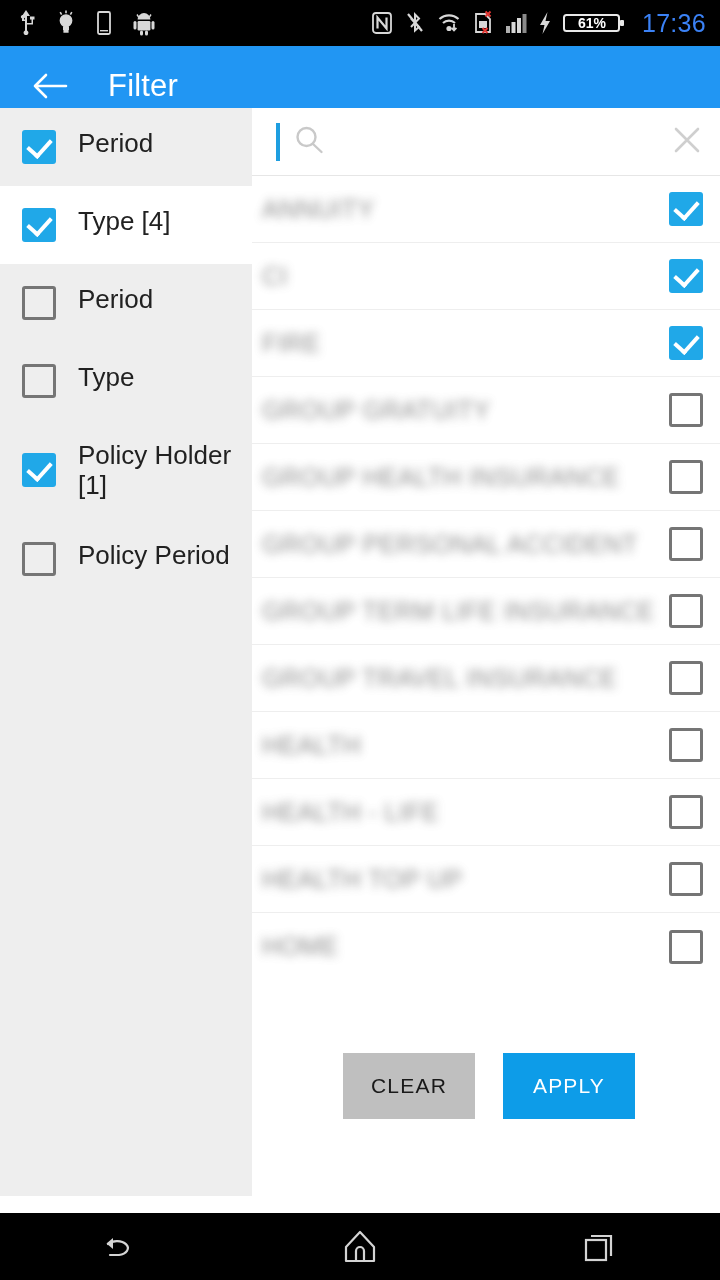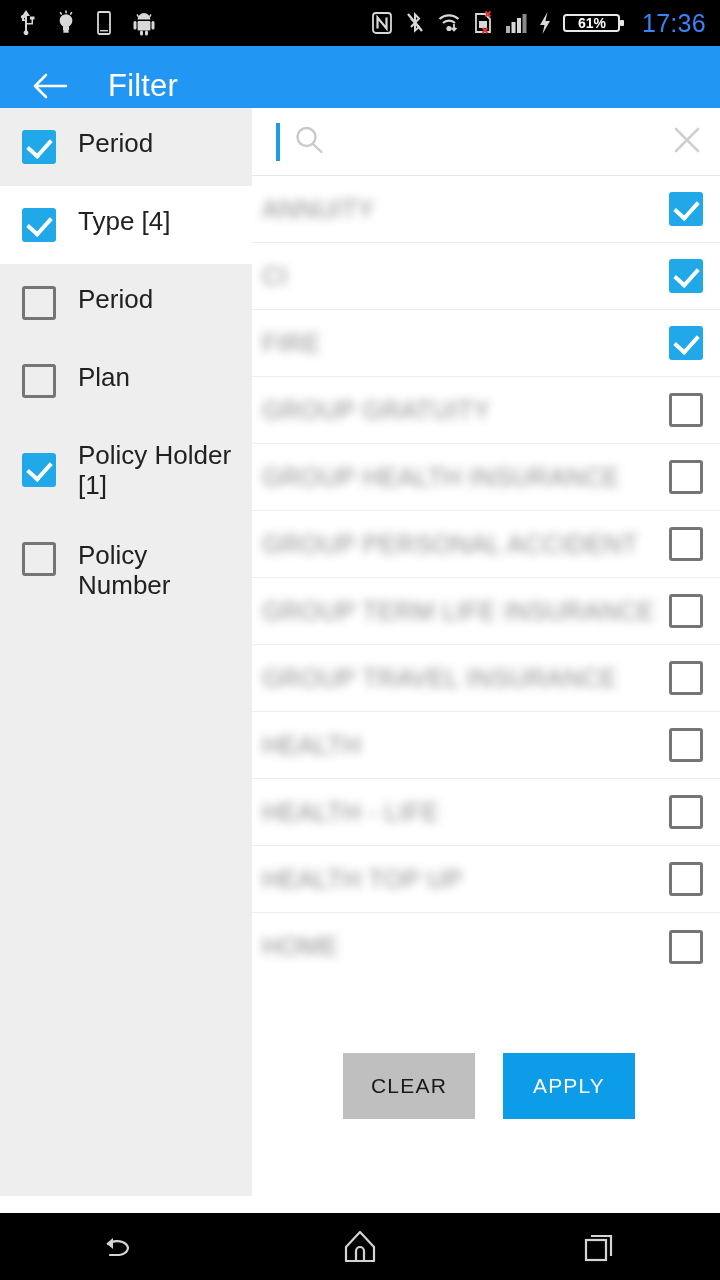--- a/index.html
+++ b/index.html
@@ -245,31 +245,31 @@
         <span class="cat-label">Type [4]</span>
       </div>
 
       <div class="cat-row">
         <span class="cbx off"></span>
         <span class="cat-label">Period</span>
       </div>
 
       <div class="cat-row">
         <span class="cbx off"></span>
-        <span class="cat-label">Plan</span>
+        <span class="cat-label">Type</span>
       </div>
 
       <div class="cat-row tall">
         <span class="cbx on" style="margin-top:33px;"></span>
         <span class="cat-label" style="max-width:165px;">Policy Holder [1]</span>
       </div>
 
       <div class="cat-row">
         <span class="cbx off"></span>
-        <span class="cat-label">Policy Number</span>
+        <span class="cat-label">Policy Period</span>
       </div>
     </div>
 
     <div class="listpane">
 
       <div class="searchbar">
         <span class="caret"></span>
         <span class="search-ico">
           <svg width="34" height="34" viewBox="0 0 34 34">
             <circle cx="14.5" cy="14" r="9" fill="none" stroke="#c9c9c9" stroke-width="2.4"></circle>

